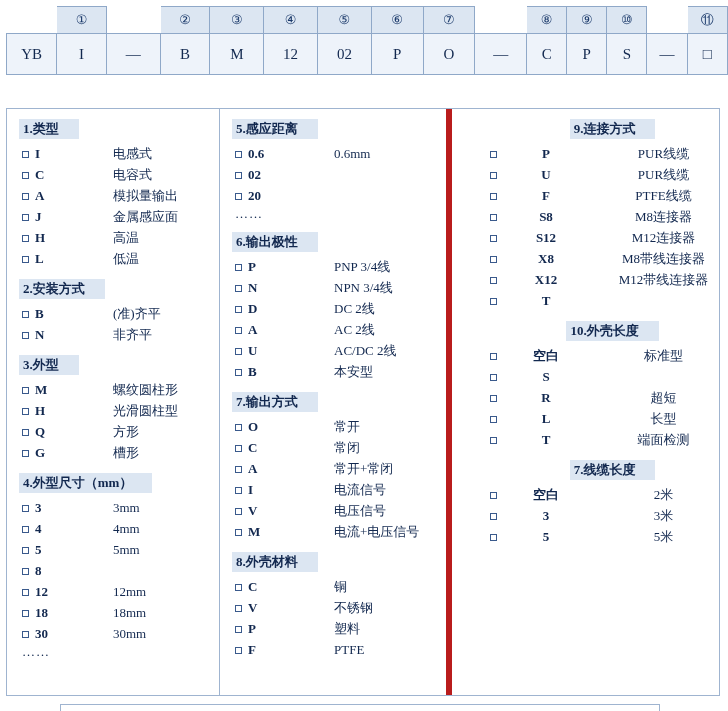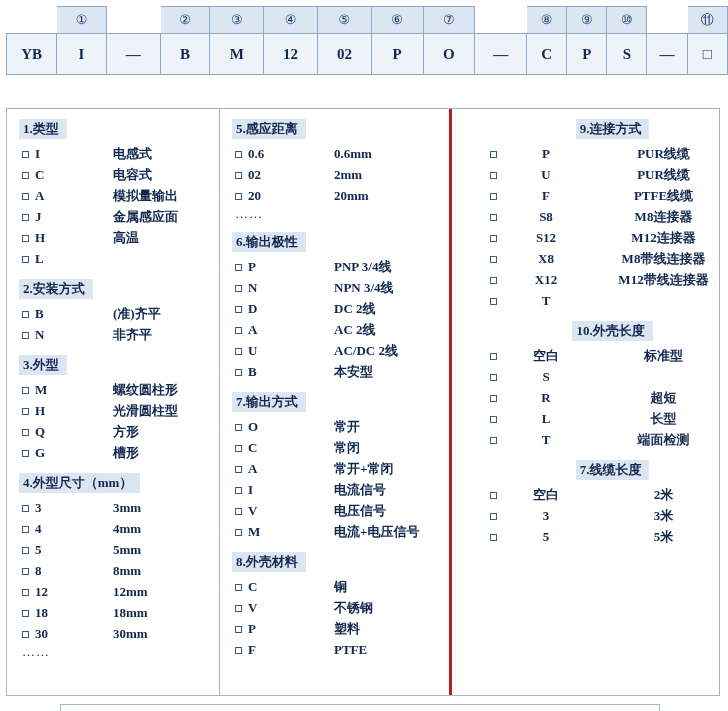--- a/index.html
+++ b/index.html
@@ -37,21 +37,21 @@
   }
   .code-table tr.num-row td.blank {
     background: #ffffff;
     border-color: #ffffff;
     border-bottom: 1px solid #8fa8c8;
   }
   .code-table tr.val-row td {
     height: 38px;
     background: #eef3fa;
     font-size: 15px;
-    font-weight: bold;
+    font-weight: normal;
     color: #12284f;
     font-family: "Liberation Serif", serif;
   }
 
   
   .panel {
     position: absolute;
     left: 6px;
     top: 108px;
     width: 714px;
@@ -61,31 +61,31 @@
     box-sizing: border-box;
   }
   .panel .col {
     position: absolute;
     top: 0;
     bottom: 0;
     box-sizing: border-box;
     padding: 10px 6px 0 6px;
   }
   .col1 { left: 0;    width: 213px; border-right: 1px solid #9fb4d0; }
-  .col2 { left: 213px; width: 232px; border-right: 3px solid #b91c1c; }
+  .col2 { left: 213px; width: 232px; border-right: 6px solid #b91c1c; }
   .col3 { left: 468px; width: 269px; text-align: center; }
 
   .group { margin-bottom: 10px; }
   .group-title {
     font-size: 13px;
     font-weight: bold;
     color: #12284f;
     background: #dce6f2;
     display: inline-block;
-    padding: 1px 8px 1px 4px;
+    padding: 1px 20px 1px 4px;
     margin: 0 0 4px 6px;
     font-family: "Liberation Serif", serif;
   }
   .item {
     position: relative;
     display: flex;
     align-items: baseline;
     font-size: 13px;
     color: #12284f;
     font-family: "Liberation Serif", serif;
@@ -101,21 +101,21 @@
     border: 1px solid #3a5a8c;
     background: #ffffff;
   }
   .item .code {
     width: 78px;
     flex: 0 0 78px;
     font-weight: bold;
   }
   .item .desc {
     flex: 1 1 auto;
-    font-weight: bold;
+    font-weight: normal;
   }
   .ellipsis {
     font-size: 13px;
     color: #12284f;
     font-family: "Liberation Serif", serif;
     padding-left: 9px;
     line-height: 16px;
     letter-spacing: 1px;
   }
   .col2 .item .code { width: 86px; flex: 0 0 86px; }
@@ -204,20 +204,21 @@
             <span class="desc">金属感应面</span>
           </div>
         <div class="item">
             <span class="bullet"></span>
             <span class="code">H</span>
             <span class="desc">高温</span>
           </div>
         <div class="item">
             <span class="bullet"></span>
             <span class="code">L</span>
+            <span class="desc">低温</span>
           </div>
       </div>
 
       <div class="group">
         <div class="group-title">2.安装方式</div>
         <div class="item">
             <span class="bullet"></span>
             <span class="code">B</span>
             <span class="desc">(准)齐平</span>
           </div>
@@ -265,21 +266,20 @@
             <span class="desc">4mm</span>
           </div>
         <div class="item">
             <span class="bullet"></span>
             <span class="code">5</span>
             <span class="desc">5mm</span>
           </div>
         <div class="item">
             <span class="bullet"></span>
             <span class="code">8</span>
-            <span class="desc">8mm</span>
           </div>
         <div class="item">
             <span class="bullet"></span>
             <span class="code">12</span>
             <span class="desc">12mm</span>
           </div>
         <div class="item">
             <span class="bullet"></span>
             <span class="code">18</span>
             <span class="desc">18mm</span>
@@ -299,26 +299,24 @@
       <div class="group">
         <div class="group-title">5.感应距离</div>
         <div class="item">
             <span class="bullet"></span>
             <span class="code">0.6</span>
             <span class="desc">0.6mm</span>
           </div>
         <div class="item">
             <span class="bullet"></span>
             <span class="code">02</span>
-            <span class="desc">2mm</span>
           </div>
         <div class="item">
             <span class="bullet"></span>
             <span class="code">20</span>
-            <span class="desc">20mm</span>
           </div>
         <div class="ellipsis">……</div>
       </div>
 
       <div class="group">
         <div class="group-title">6.输出极性</div>
         <div class="item">
             <span class="bullet"></span>
             <span class="code">P</span>
             <span class="desc">PNP 3/4线</span>

